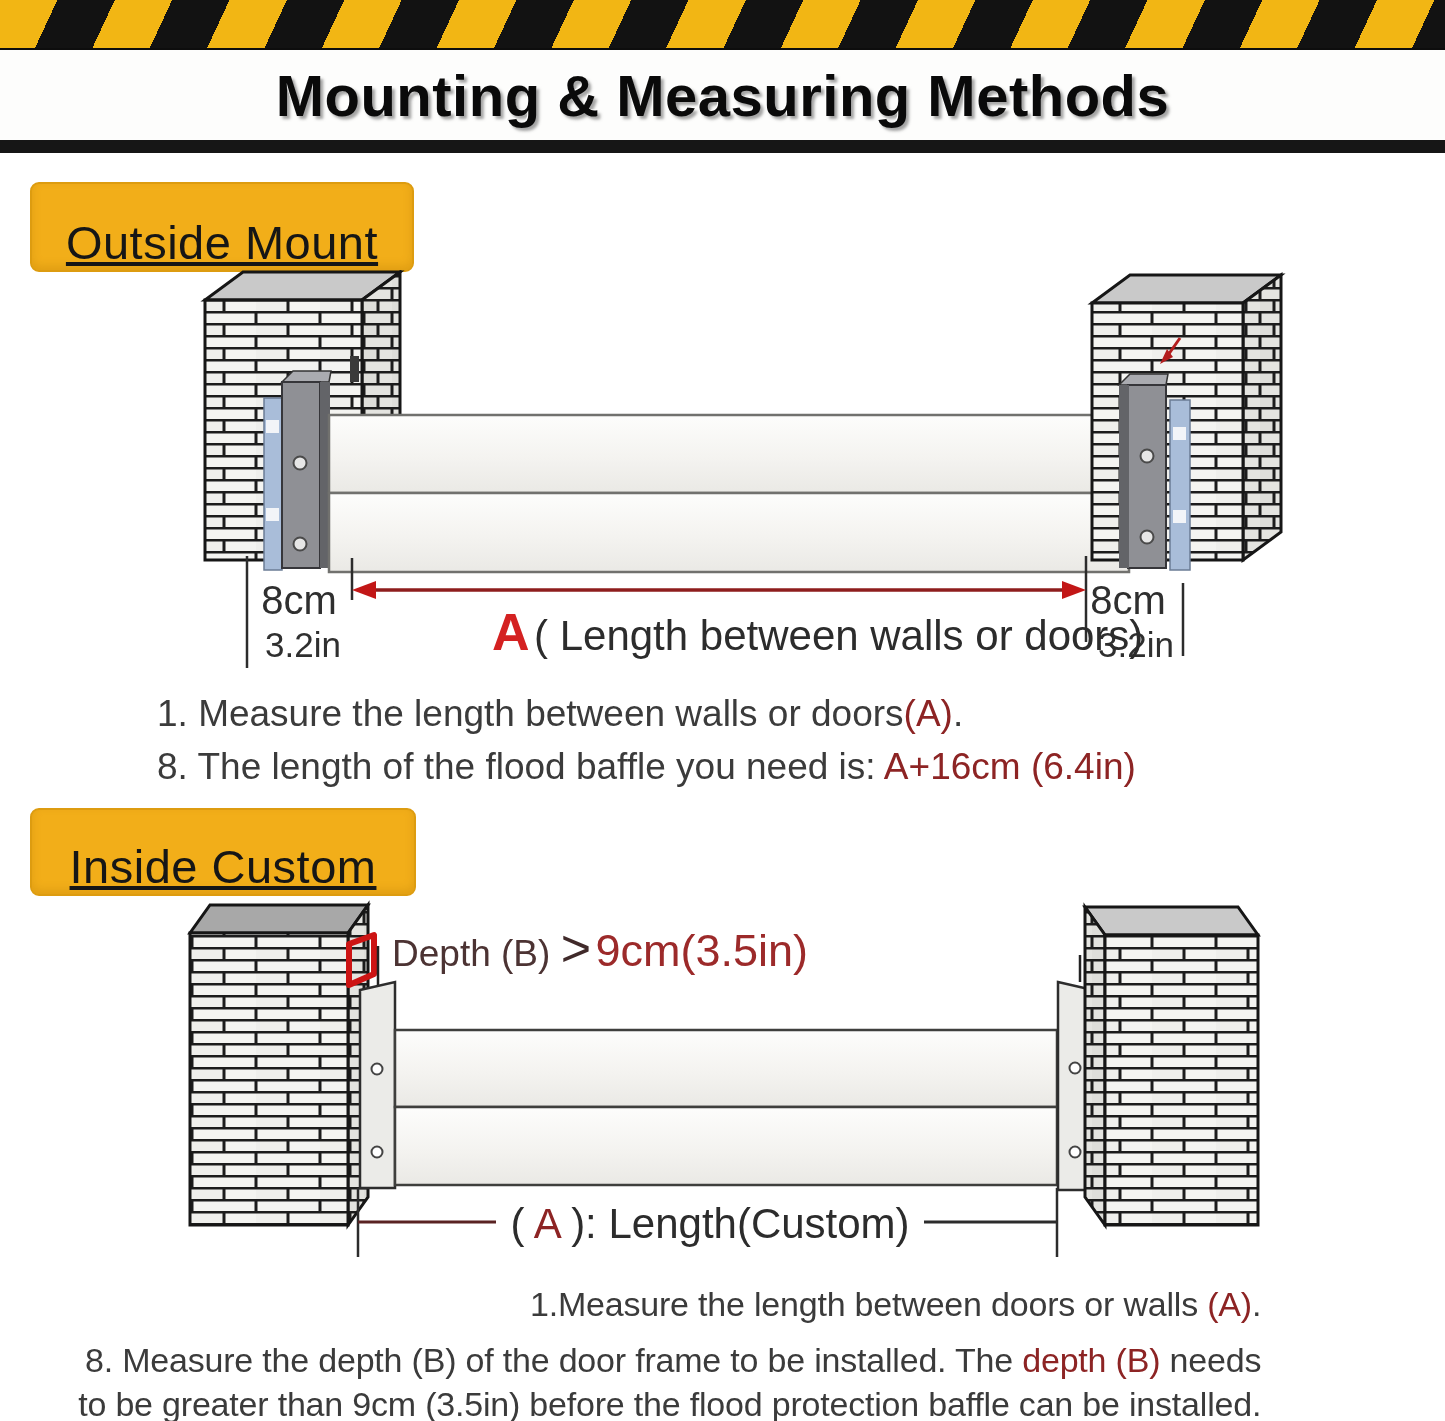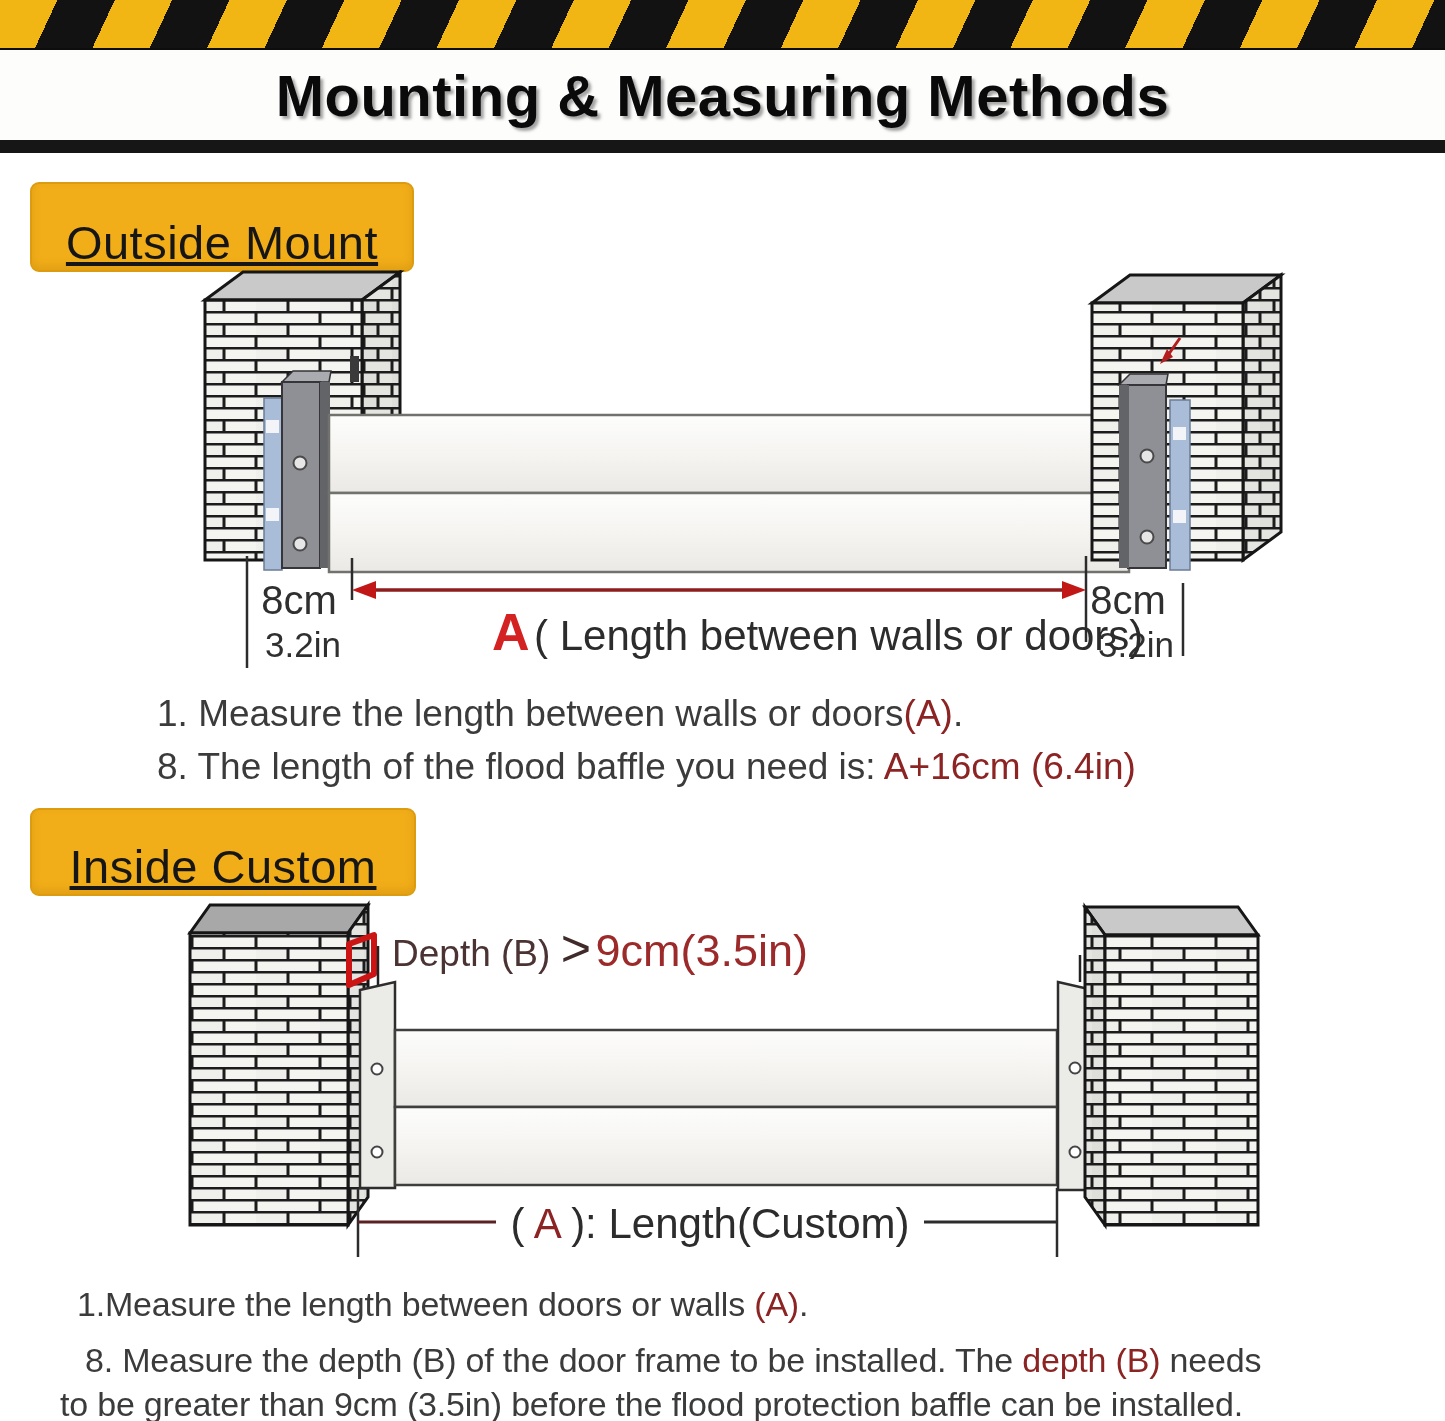--- a/index.html
+++ b/index.html
@@ -35,21 +35,21 @@
   #badge-inside{left:30px;top:808px;width:382px;height:84px;}
   
   .diagram{position:absolute;left:0;}
   #svg-outside{top:270px;}
   #svg-inside{top:900px;}
   
   .steps{position:absolute;color:#3b3b3b;}
   #steps-outside{left:133px;top:694px;font-size:37px;line-height:40px;margin-left:24px;}
   #steps-outside p{margin:0 0 13px 0;}
   #steps-inside{left:60px;top:1284px;font-size:34px;line-height:40px;letter-spacing:-0.2px;}
-  #steps-inside p{margin:0;}
+  #steps-inside p{margin:0;text-align:right;}
   #steps-inside .p1{margin:0 0 16px 17px;}
   #steps-inside .p2{margin:0 0 4px 25px;}
   .hl{color:#8d2424;}
   svg text{font-family:"Liberation Sans","DejaVu Sans",sans-serif;}
 </style>
 </head>
 <body>
 
 <div class="page">
 

